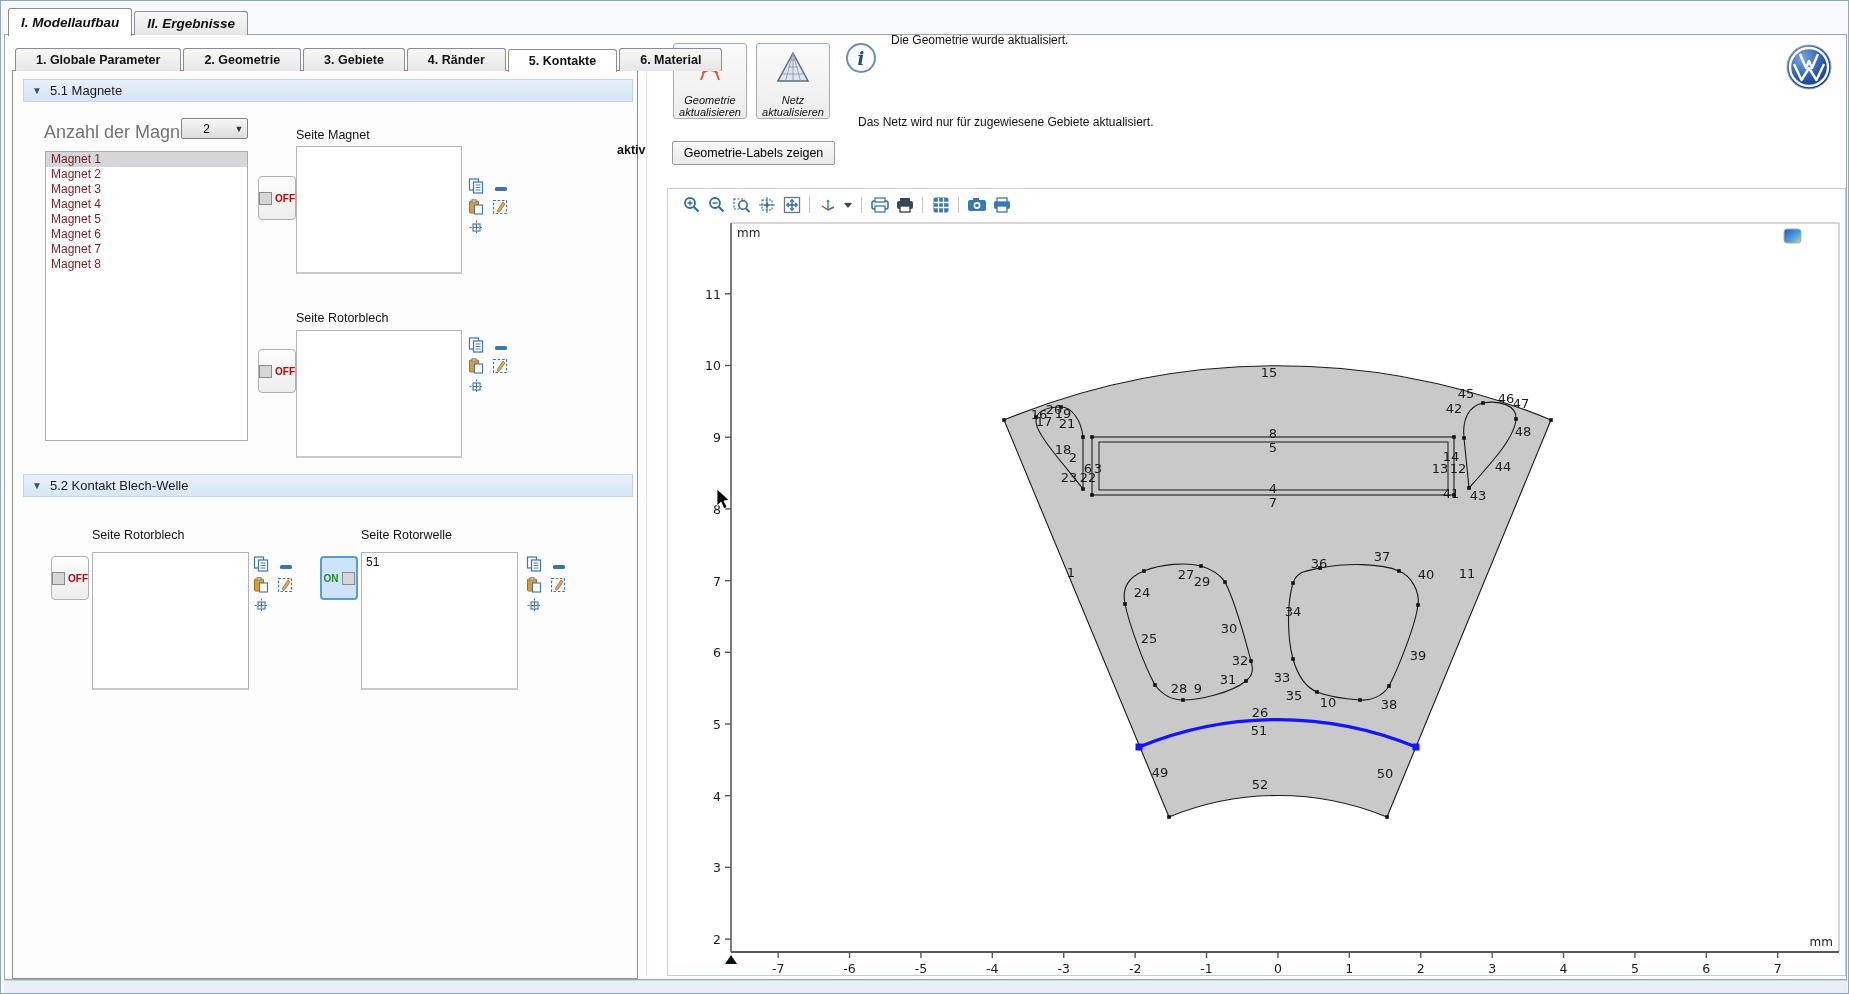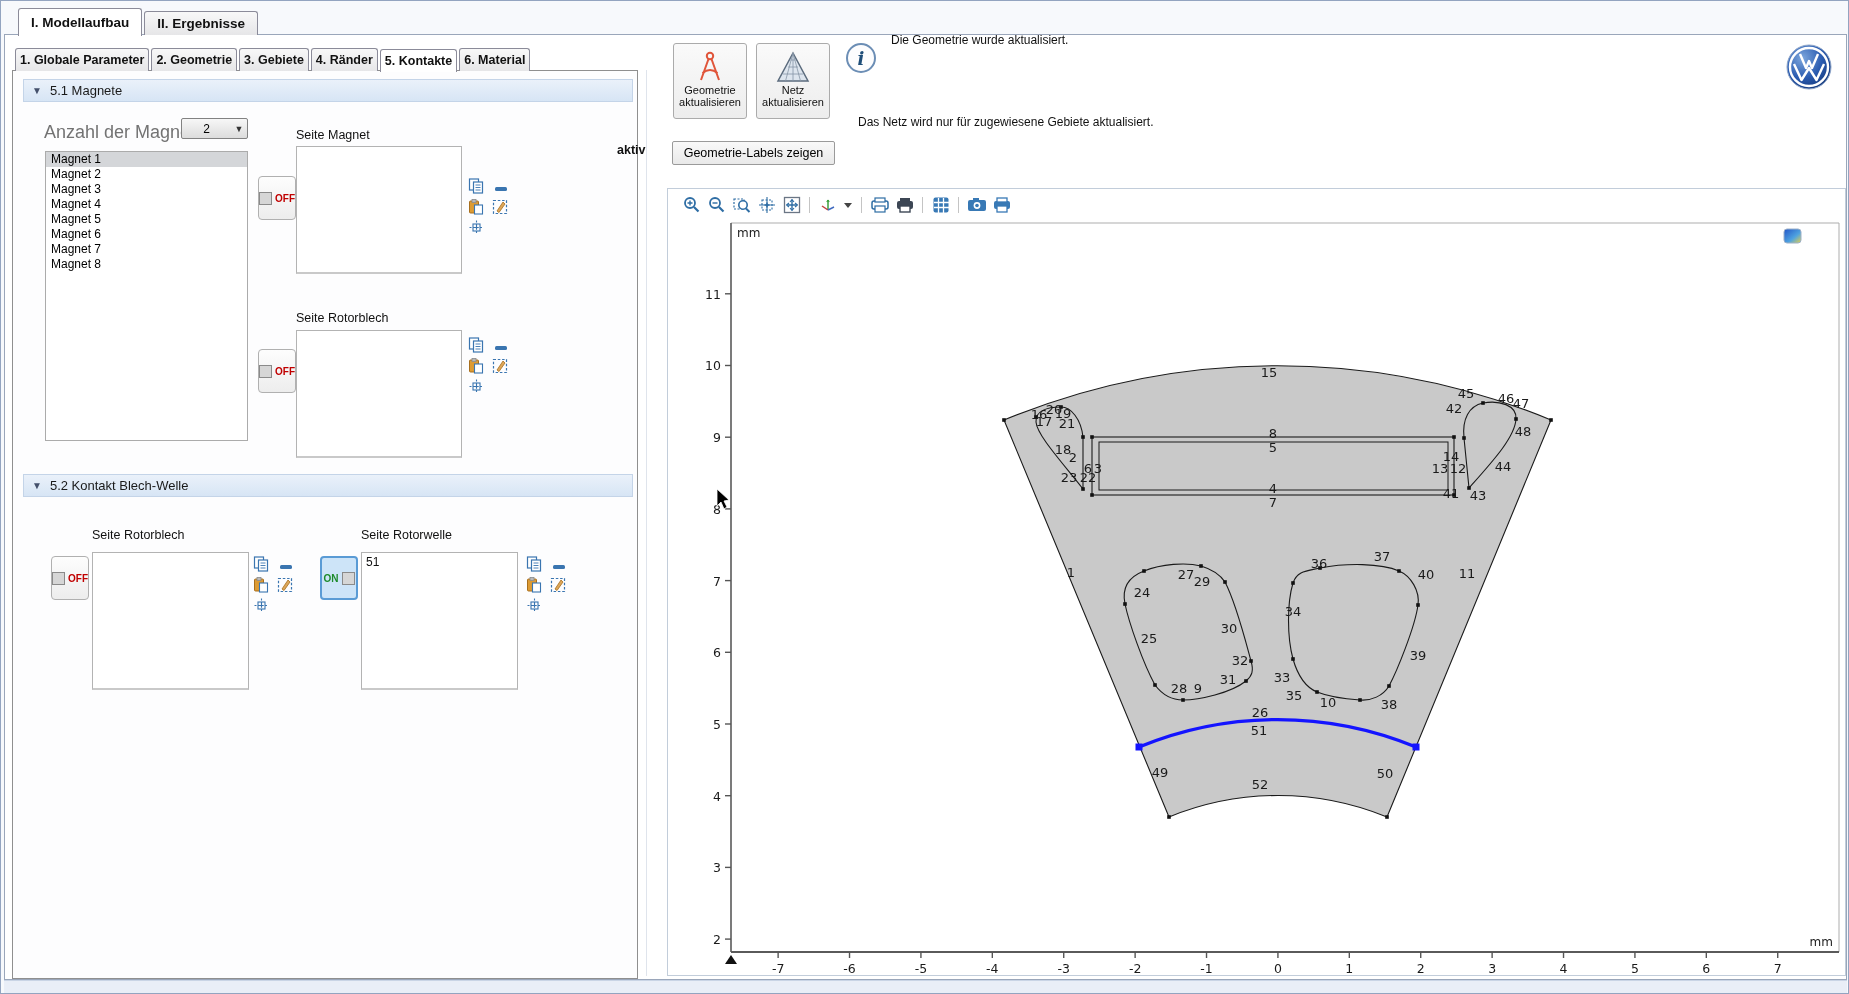--- a/index.html
+++ b/index.html
@@ -3,61 +3,61 @@
 <meta charset="utf-8">
 <style>
   html,body{margin:0;padding:0;background:#fff;}
   .app{position:relative;width:1849px;height:994px;font-family:"Liberation Sans",sans-serif;
        background:#f7f9fc;overflow:hidden;border:1px solid #93a4c0;box-sizing:border-box;}
   .main-panel{position:absolute;left:3px;top:33px;width:1843px;height:946px;background:#ffffff;
        border:1px solid #9aa6ba;box-sizing:border-box;}
   .footer{position:absolute;left:3px;top:979px;width:1843px;height:12px;background:#e9eef7;border-top:1px solid #c9d4e5;}
   
   .tabrow{position:absolute;display:flex;align-items:flex-end;gap:2px;z-index:5;}
-  #main-tabs{left:17px;top:3px;height:31px;}
+  #main-tabs{left:7px;top:3px;height:31px;font-style:italic;}
   #left-tabs{left:14px;top:41px;height:29px;}
   #view-tabs{left:672px;top:165px;height:23px;}
   .tab{background:linear-gradient(#f8f8f8,#e6e6e8);border:1px solid #8b8b99;border-bottom:none;
        border-radius:3px 3px 0 0;padding:4px 12px 4px 12px;font-size:13.5px;font-weight:bold;color:#111;
        white-space:nowrap;cursor:default;}
   .tab.active{background:#fff;padding-top:6px;margin-bottom:-1px;padding-bottom:6px;z-index:6;position:relative;}
-  #left-tabs .tab{font-size:12.5px;padding:4px 4px;}
+  #left-tabs .tab{font-size:12.5px;padding:4px 20px;}
   #view-tabs .tab{font-size:12px;font-weight:normal;padding:3px 9px;}
   
   .left-panel{position:absolute;left:11px;top:69px;width:626px;height:909px;background:#fdfdfe;
        border:1px solid #8f8f8f;box-sizing:border-box;z-index:4;}
   .secbar{position:absolute;left:10px;width:610px;height:23px;background:linear-gradient(#eaf1fa,#d7e5f5);
        border:1px solid #c4d4e8;box-sizing:border-box;font-size:13px;color:#1a1a1a;
        display:flex;align-items:center;padding-left:8px;gap:8px;}
   .secbar .tri{font-size:10px;color:#44506b;}
   .lbl{position:absolute;font-size:18px;color:#737373;white-space:nowrap;}
   .combo{position:absolute;width:67px;height:21px;border:1px solid #828282;border-radius:2px;
        background:linear-gradient(#f7f7f7,#dcdcdc);font-size:12px;display:flex;align-items:center;box-sizing:border-box;}
   .combo .val{flex:1;text-align:center;}
   .combo .arr{width:16px;color:#333;font-size:9px;text-align:center;}
   .maglist{position:absolute;left:32px;top:80px;width:201px;height:288px;border:1px solid #ababab;
        background:#fff;overflow:hidden;}
-  .maglist .item{height:15px;line-height:15px;font-size:12px;padding-left:5px;color:#000000;}
+  .maglist .item{height:15px;line-height:15px;font-size:12px;padding-left:5px;color:#7f1d1d;}
   .maglist .item.sel{background:#d4d6d9;}
   .grouptitle{position:absolute;font-size:12.5px;color:#111;text-align:left;}
   .listbox{position:absolute;background:#fff;border:1px solid #b3b3b3;border-bottom:2px solid #c9c9c9;
        box-sizing:border-box;font-size:12px;padding:2px 4px;color:#111;}
   .toggle{position:absolute;width:38px;height:44px;border:1px solid #b0b0b0;border-radius:4px;
        background:linear-gradient(#fdfdfd,#ededed);display:flex;align-items:center;justify-content:center;gap:3px;
        box-sizing:border-box;}
   .toggle .sq{width:11px;height:11px;background:#d6d6d6;border:1px solid #8a8a8a;}
   .toggle .txt{font-size:10px;font-weight:bold;color:#c00000;}
   .toggle.on{background:#cde4f8;border:2px solid #5a9bd5;}
   .toggle.on .txt{color:#1d8a2a;}
   .iconcol svg{position:absolute;}
   .aktiv{position:absolute;font-size:12.5px;font-weight:bold;color:#111;}
   
   .bigbtn{position:absolute;width:74px;height:76px;border:1px solid #ababab;border-radius:3px;
        background:linear-gradient(#fafafa,#ededed);display:flex;flex-direction:column;align-items:center;
-       justify-content:flex-end;padding-bottom:10px;box-sizing:border-box;}
+       justify-content:flex-end;padding-bottom:0;box-sizing:border-box;font-style:italic;}
   .bigbtn .blabel{font-size:11px;color:#111;text-align:center;line-height:12px;}
   .bigbtn svg{position:absolute;top:6px;}
   .infocircle{position:absolute;left:845px;top:42px;width:30px;height:30px;border:2px solid #6c8eb5;
        border-radius:50%;box-sizing:border-box;display:flex;align-items:center;justify-content:center;
        font-family:"DejaVu Serif",serif;font-style:italic;font-weight:bold;font-size:18px;color:#1f4e79;background:#fdfdfe;}
   .msg{position:absolute;font-size:12.5px;color:#111;white-space:nowrap;}
   .smallbtn{position:absolute;left:671px;top:140px;width:161px;height:22px;border:1px solid #9a9a9a;border-radius:2px;
        background:linear-gradient(#f9f9f9,#e9e9e9);font-size:12.5px;display:flex;align-items:center;justify-content:center;text-align:right;}
   
   .gpanel{position:absolute;left:666px;top:187px;width:1179px;height:788px;background:#fff;

